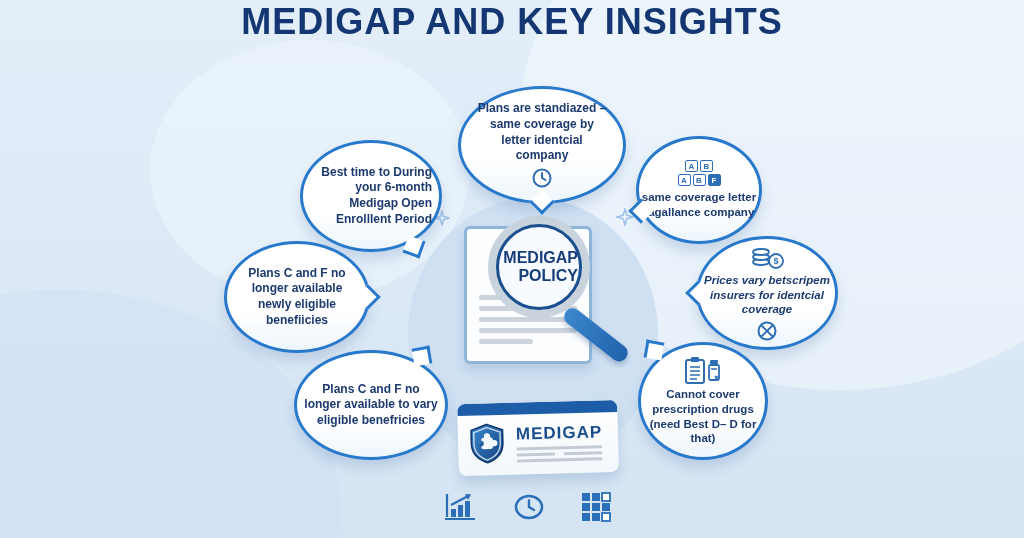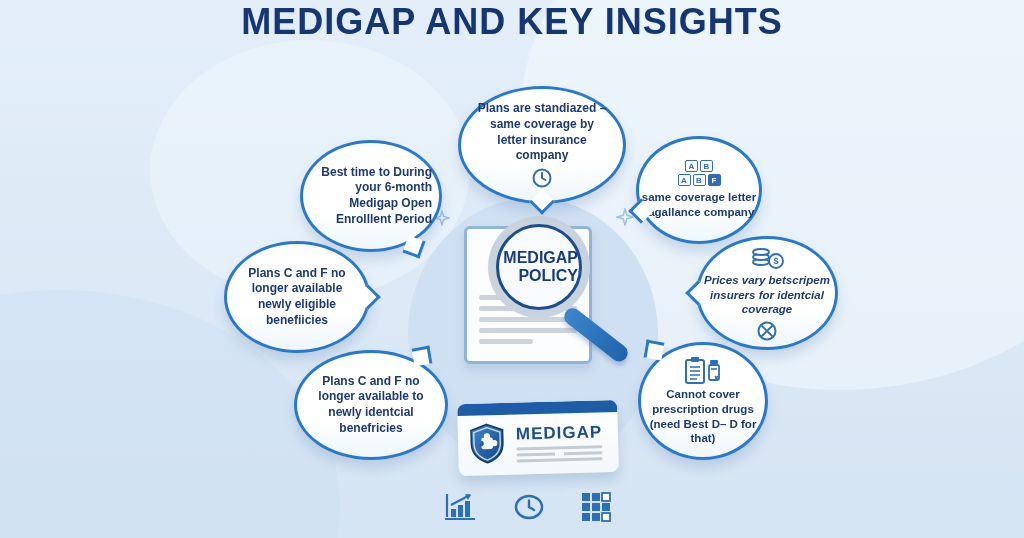--- a/index.html
+++ b/index.html
@@ -116,21 +116,21 @@
     <div class="dline"></div>
     <div class="dline"></div>
     <div class="dline short"></div>
   </div>
   <div class="handle"></div>
   <div class="lens">
     <div class="lens-text">MEDIGAP POLICY</div>
   </div>
 
   <div class="bubble b-topcenter">
-    <div class="btxt">Plans are standiazed – same coverage by letter insurance company</div>
+    <div class="btxt">Plans are standiazed – same coverage by letter identcial company</div>
     <svg class="icon-top" width="22" height="22" viewBox="0 0 22 22">
       <circle cx="11" cy="11" r="8.5" fill="#fff" stroke="#2e6eb5" stroke-width="2"></circle>
       <path d="M11 6 V11 L14.5 13" fill="none" stroke="#2e6eb5" stroke-width="2" stroke-linecap="round"></path>
     </svg>
     <div class="tail t-down" style="left:calc(50% - 9px); bottom:-10px;"></div>
   </div>
 
   <div class="bubble b-topright">
     <div class="blocks">
       <div class="row">
@@ -180,21 +180,21 @@
     <div class="btxt">Best time to During your 6-month Medigap Open Enrolllent Period</div>
     <div class="tail t-downright" style="right:16px; bottom:-7px;"></div>
   </div>
 
   <div class="bubble b-left">
     <div class="btxt">Plans C and F no longer available newly eligible benefiicies</div>
     <div class="tail t-right" style="right:-10px; top:calc(50% - 9px);"></div>
   </div>
 
   <div class="bubble b-bottomleft">
-    <div class="btxt">Plans C and F no longer available to newly identcial benefricies</div>
+    <div class="btxt">Plans C and F no longer available to vary eligible benefricies</div>
     <div class="tail t-upright" style="right:14px; top:-6px;"></div>
   </div>
 
   <div class="card">
     <div class="card-bar"></div>
     <div class="card-body">
       <svg width="42" height="44" viewBox="0 0 40 40">
         <defs>
           <linearGradient id="shg" x1="0" y1="0" x2="1" y2="1">
             <stop offset="0" stop-color="#3c8ad2"></stop>

